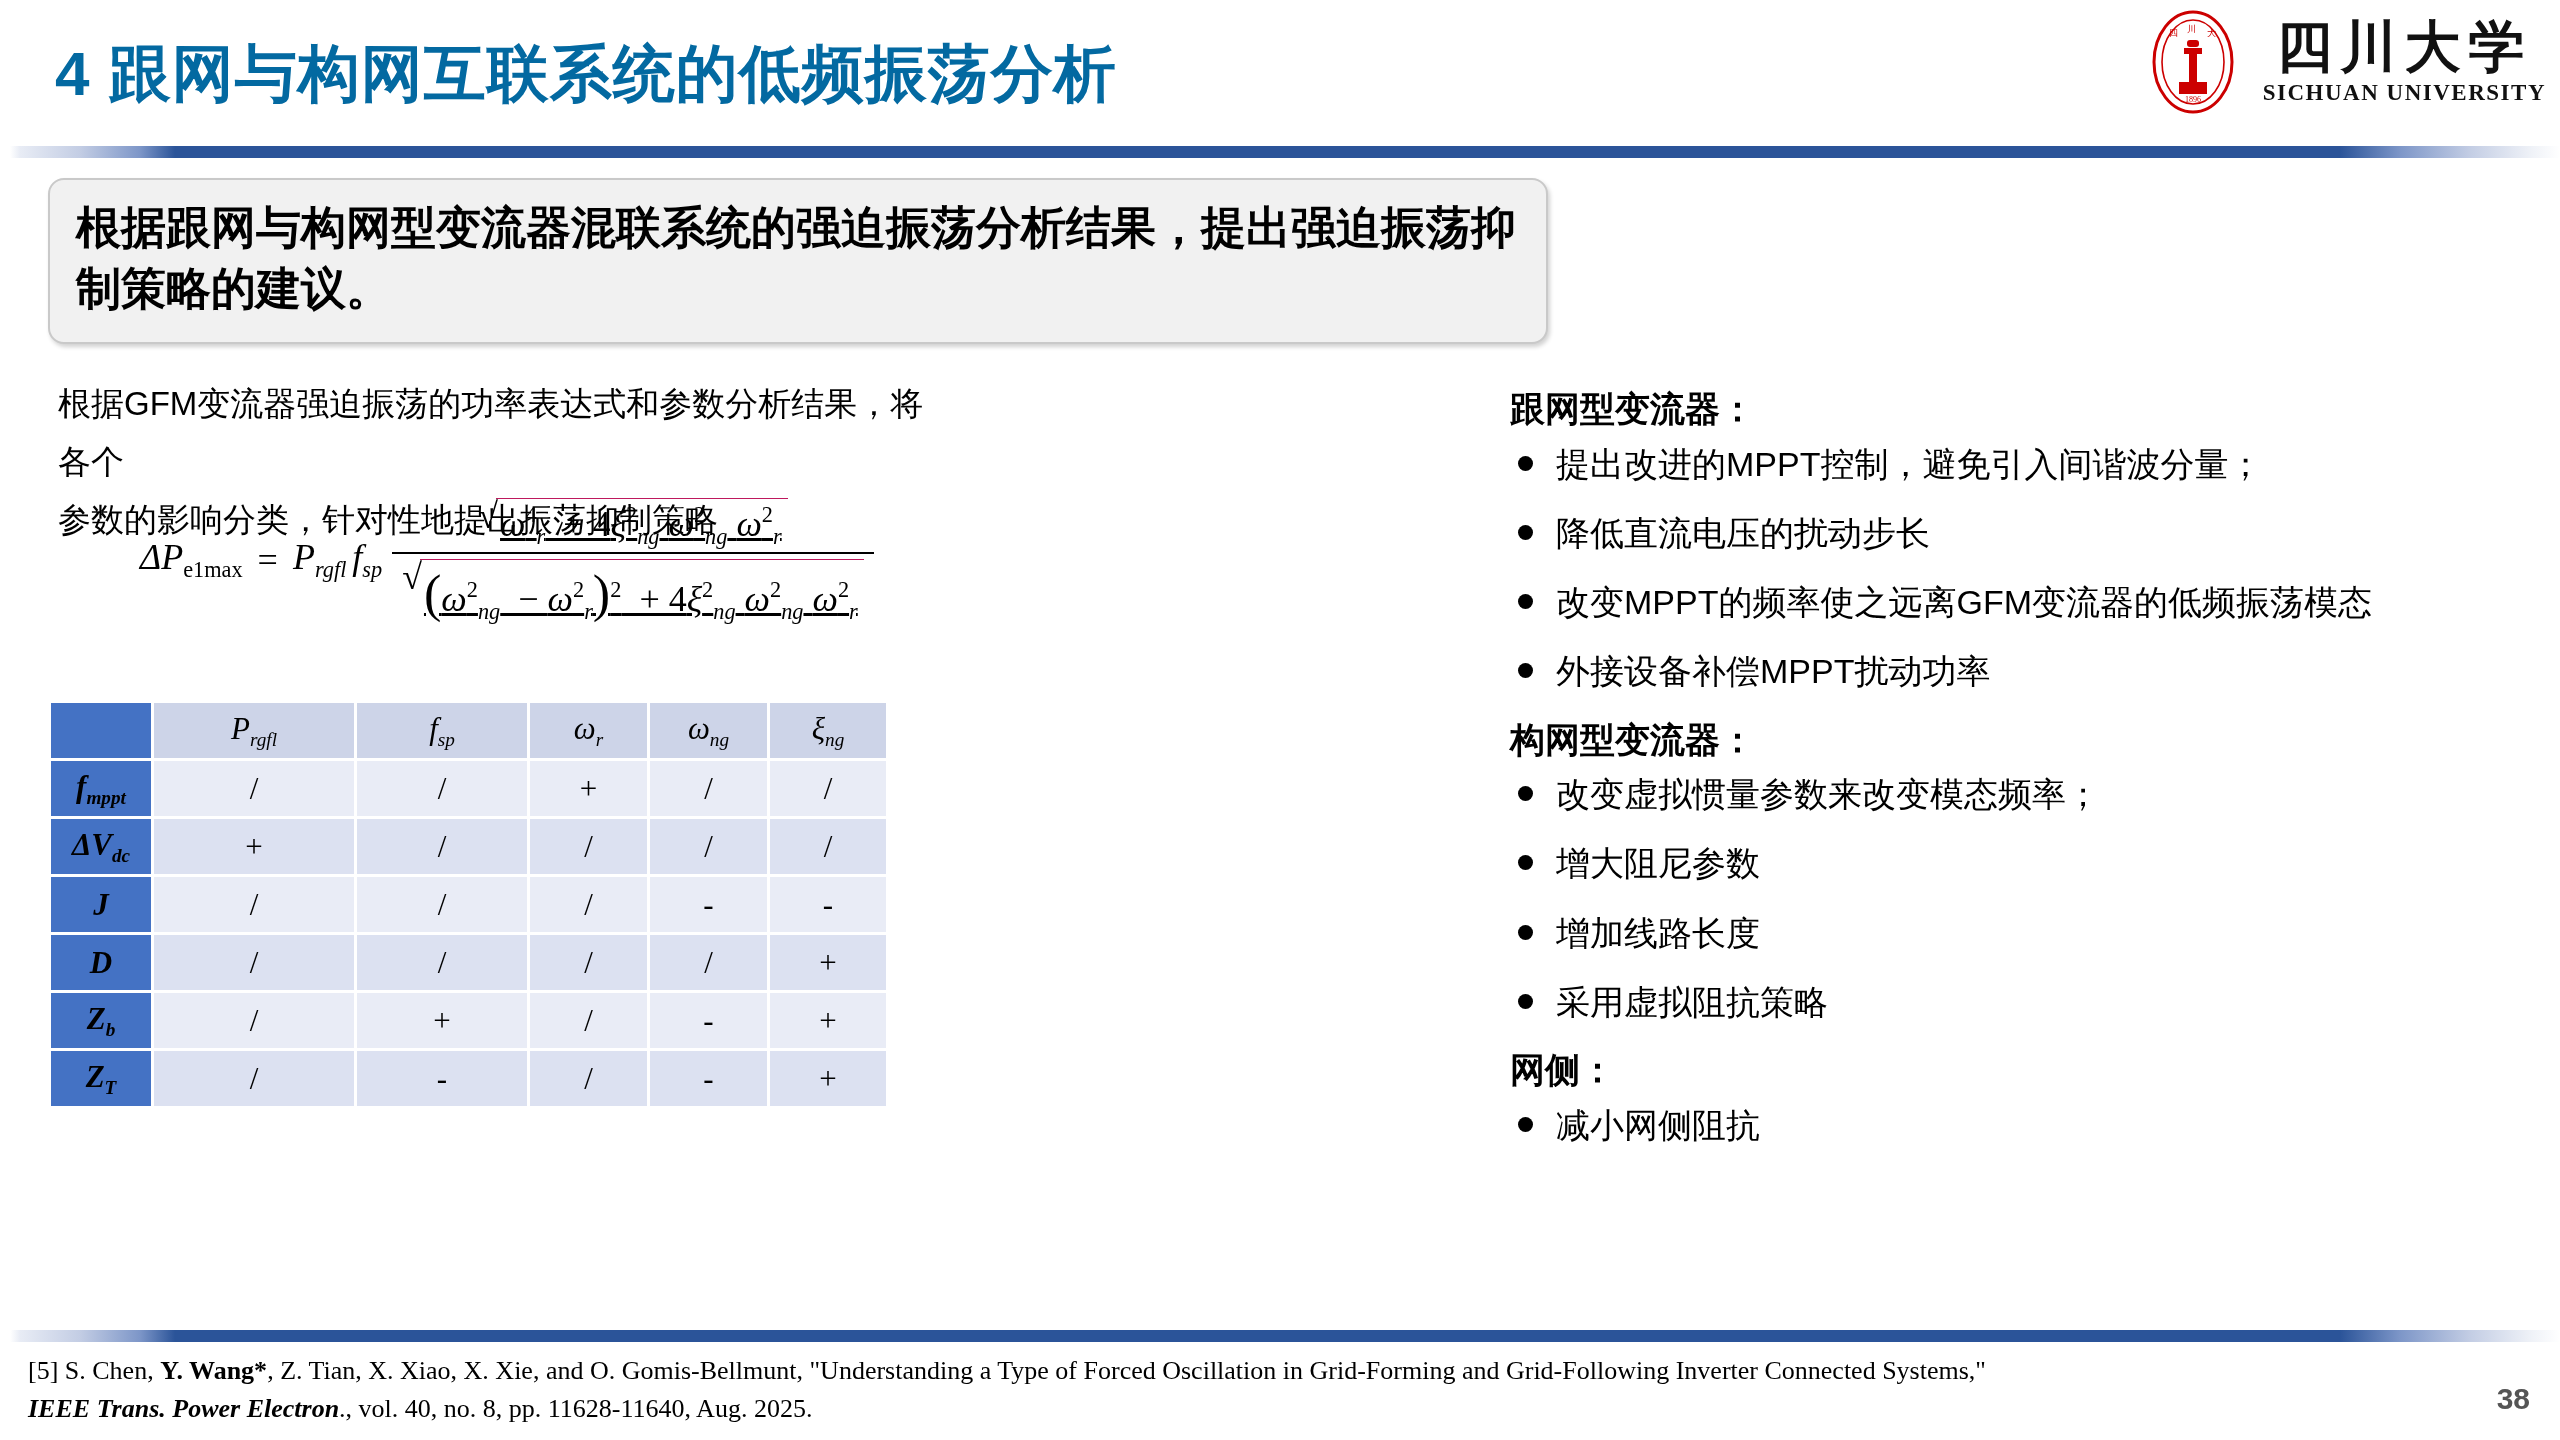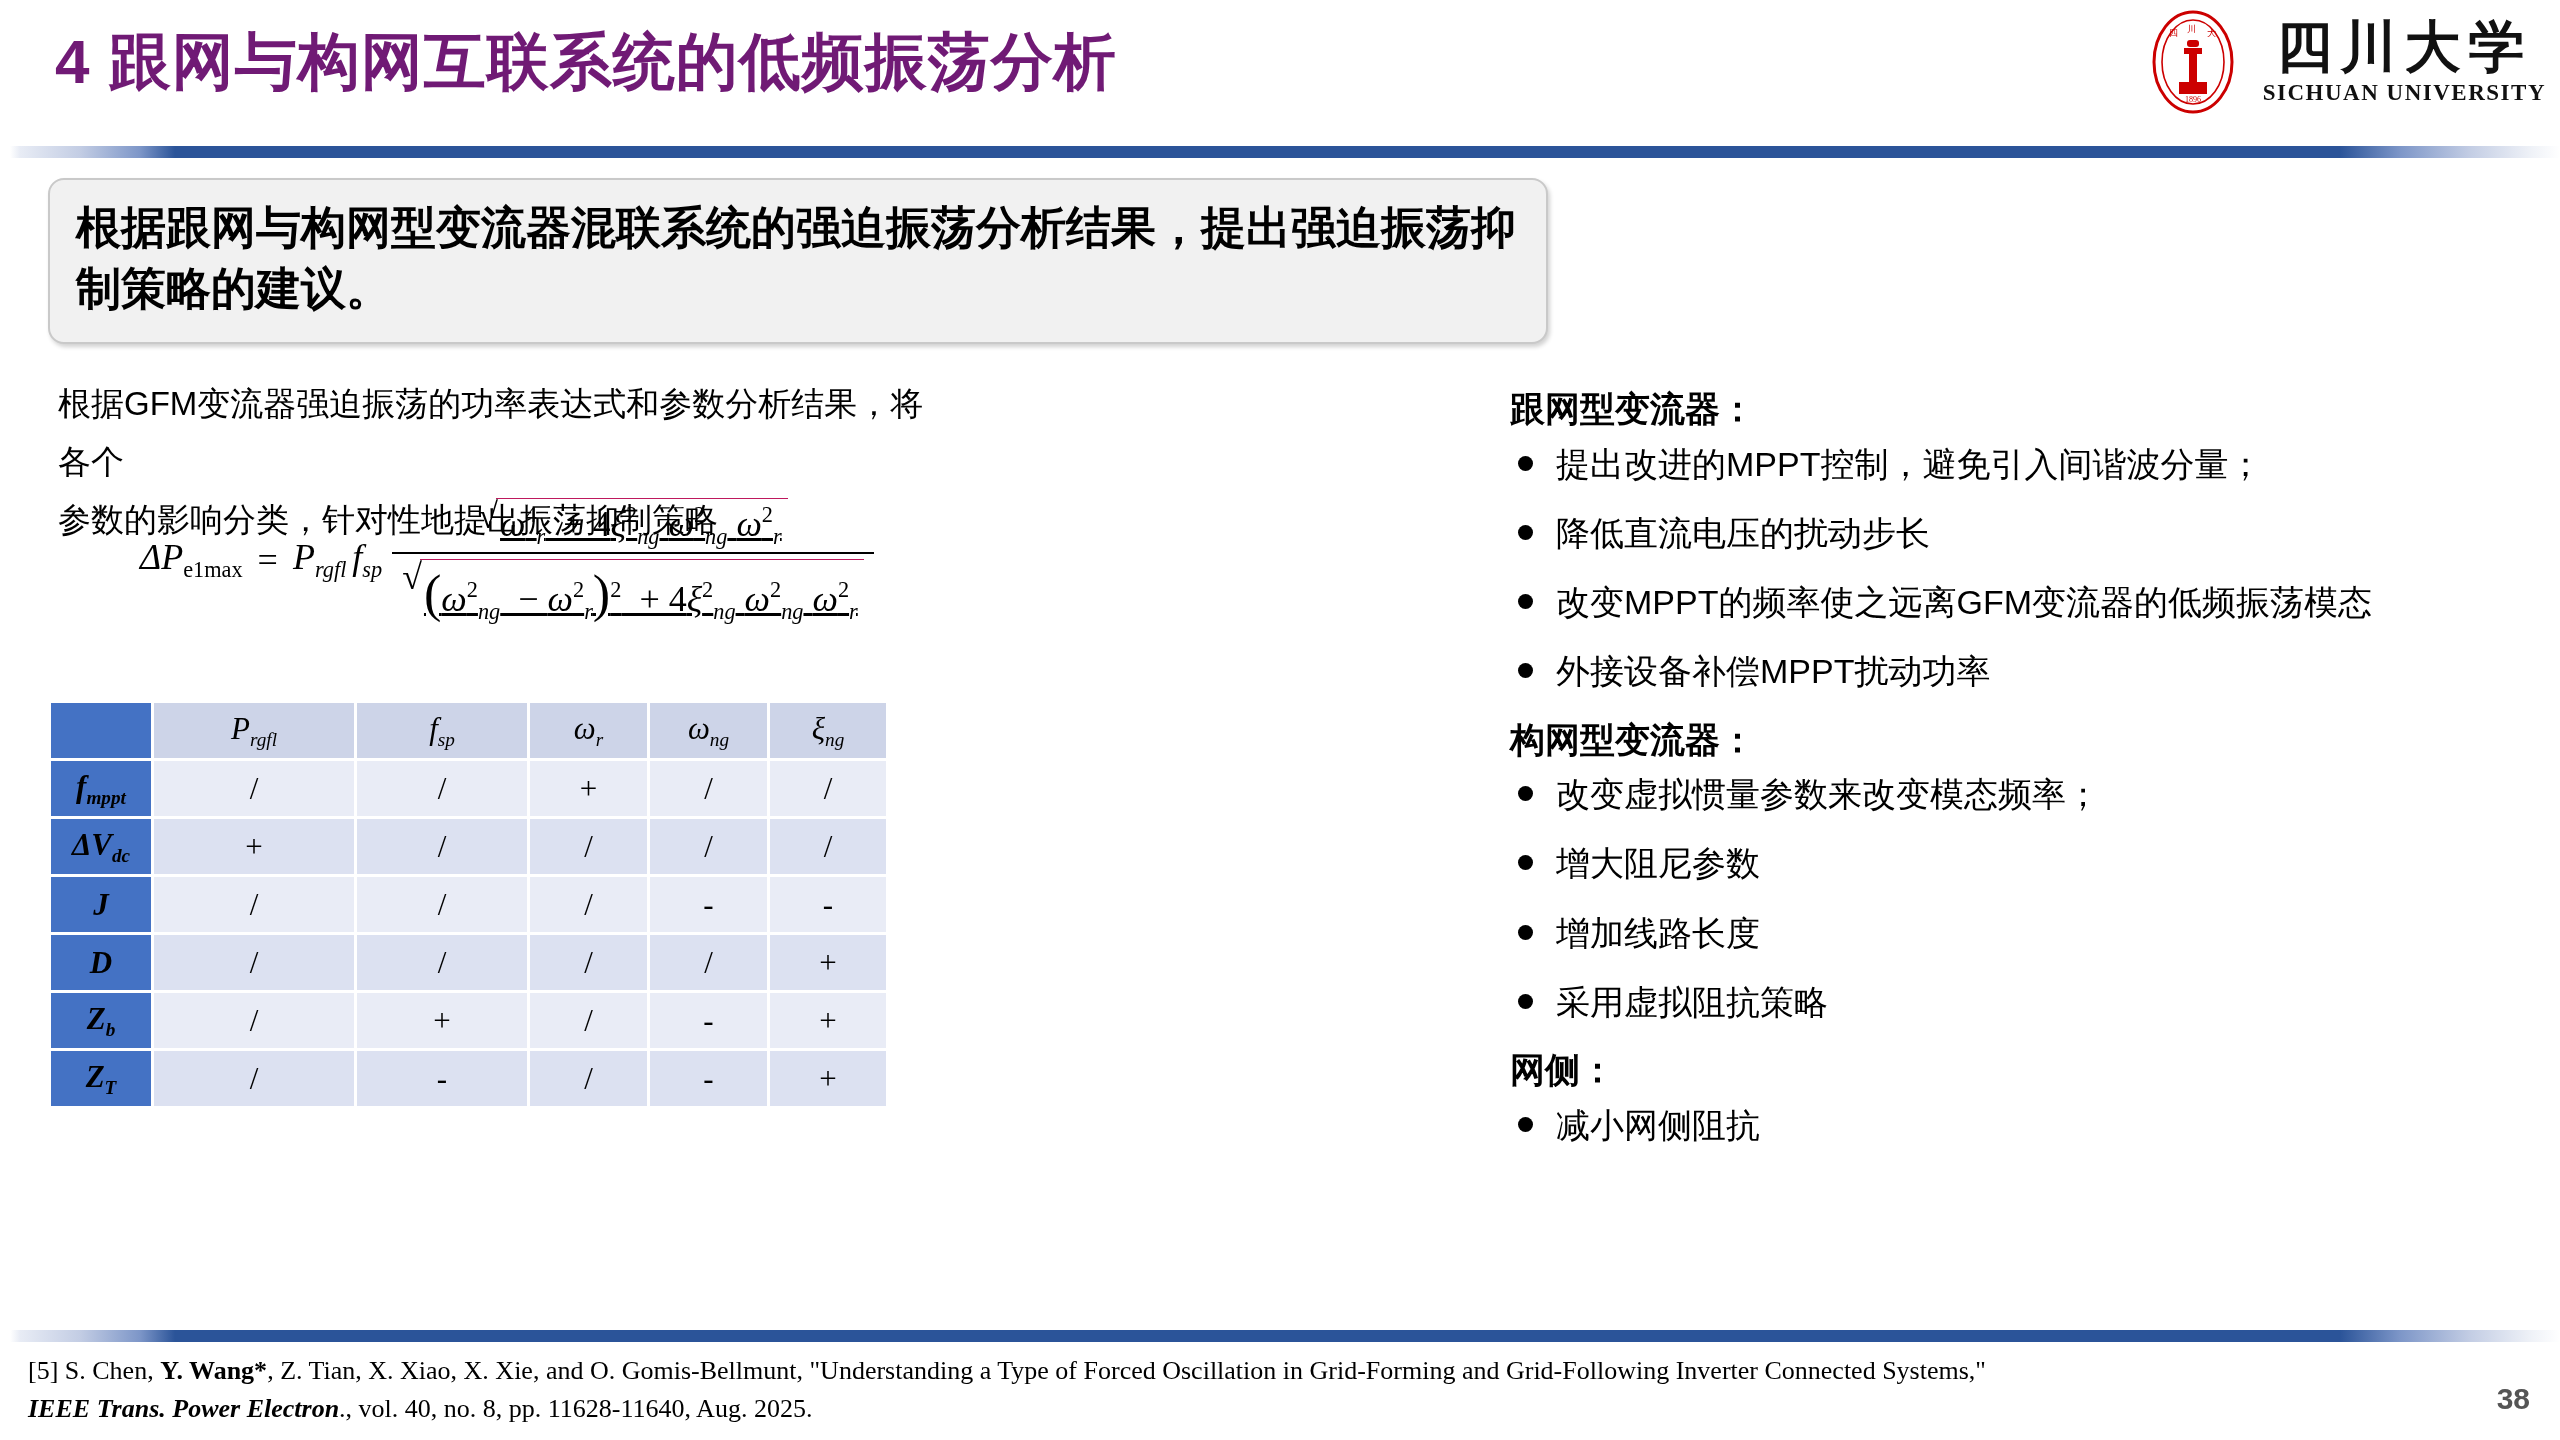--- a/index.html
+++ b/index.html
@@ -6,22 +6,22 @@
   body{
     width:2560px;height:1440px;
     background:#ffffff;
     font-family:"Liberation Sans","DejaVu Sans",sans-serif;
     overflow:hidden;position:relative;
   }
   .slide{position:absolute;inset:0;background:#fff;}
 
   
   .title{
-    position:absolute;left:55px;top:20px;
-    font-size:62px;font-weight:bold;color:#701a75;
+    position:absolute;left:55px;top:32px;
+    font-size:62px;font-weight:bold;color:#0369a1;
     letter-spacing:1px;white-space:nowrap;
     font-family:"Liberation Sans","DejaVu Sans",sans-serif;
   }
   .logo-wrap{
     position:absolute;right:14px;top:8px;
     display:flex;align-items:center;gap:16px;
   }
   .seal{width:108px;height:108px;position:relative;}
   .logo-cn{
     font-family:"DejaVu Serif","Liberation Serif",serif;

